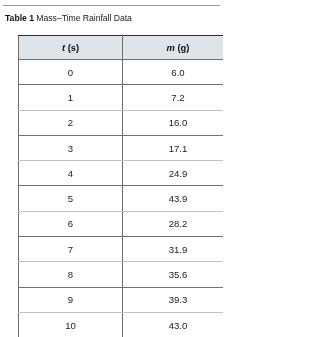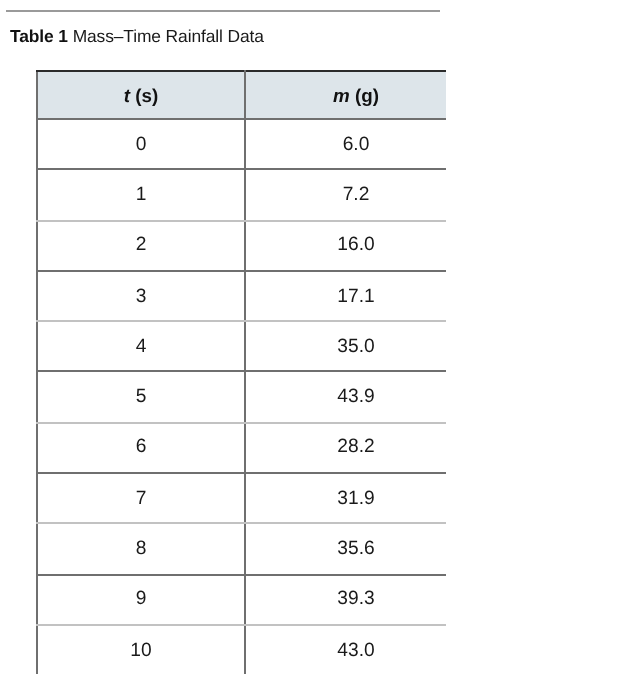--- a/index.html
+++ b/index.html
@@ -142,21 +142,21 @@
       <tr class="sep-dark">
           <td>2</td>
           <td>16.0</td>
         </tr>
       <tr class="sep-light">
           <td>3</td>
           <td>17.1</td>
         </tr>
       <tr class="sep-dark">
           <td>4</td>
-          <td>35.0</td>
+          <td>24.9</td>
         </tr>
       <tr class="sep-light">
           <td>5</td>
           <td>43.9</td>
         </tr>
       <tr class="sep-dark">
           <td>6</td>
           <td>28.2</td>
         </tr>
       <tr class="sep-light">

